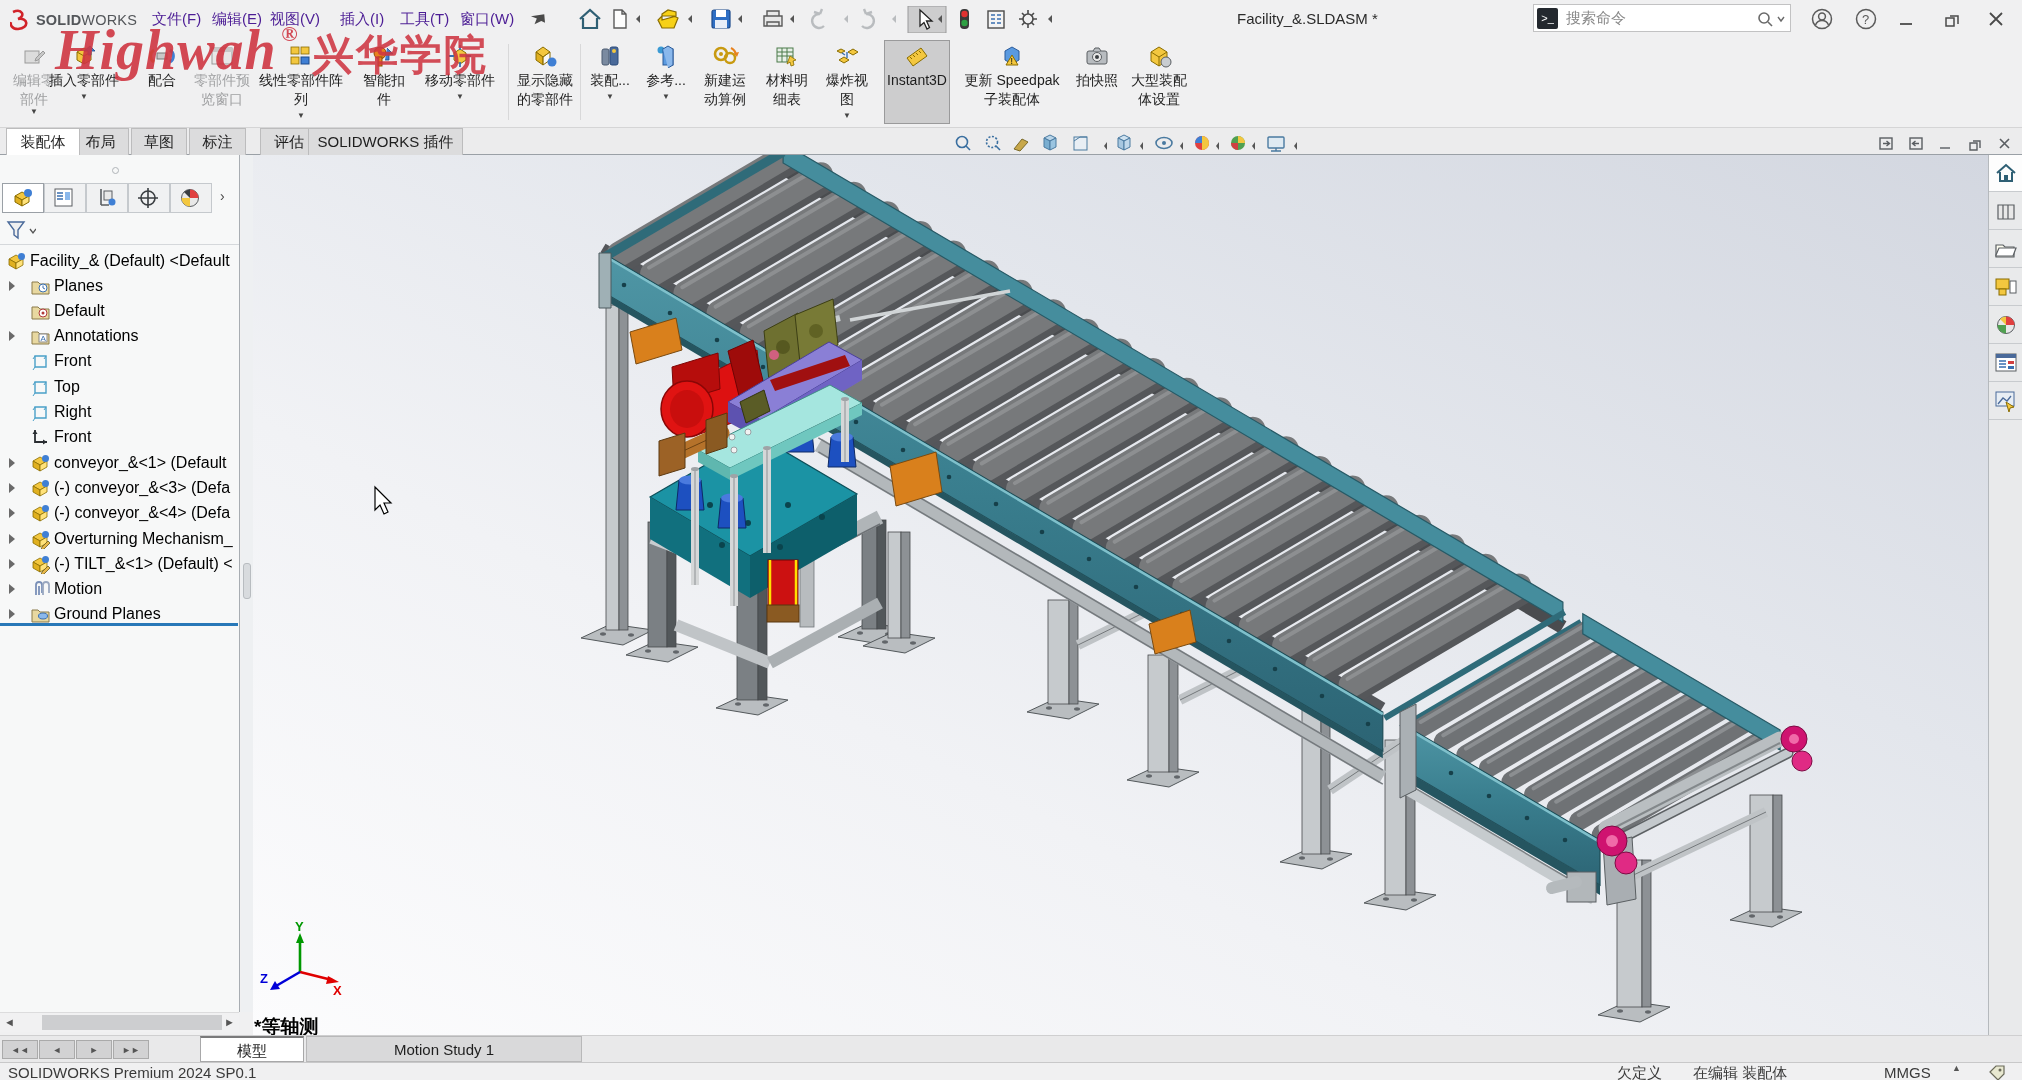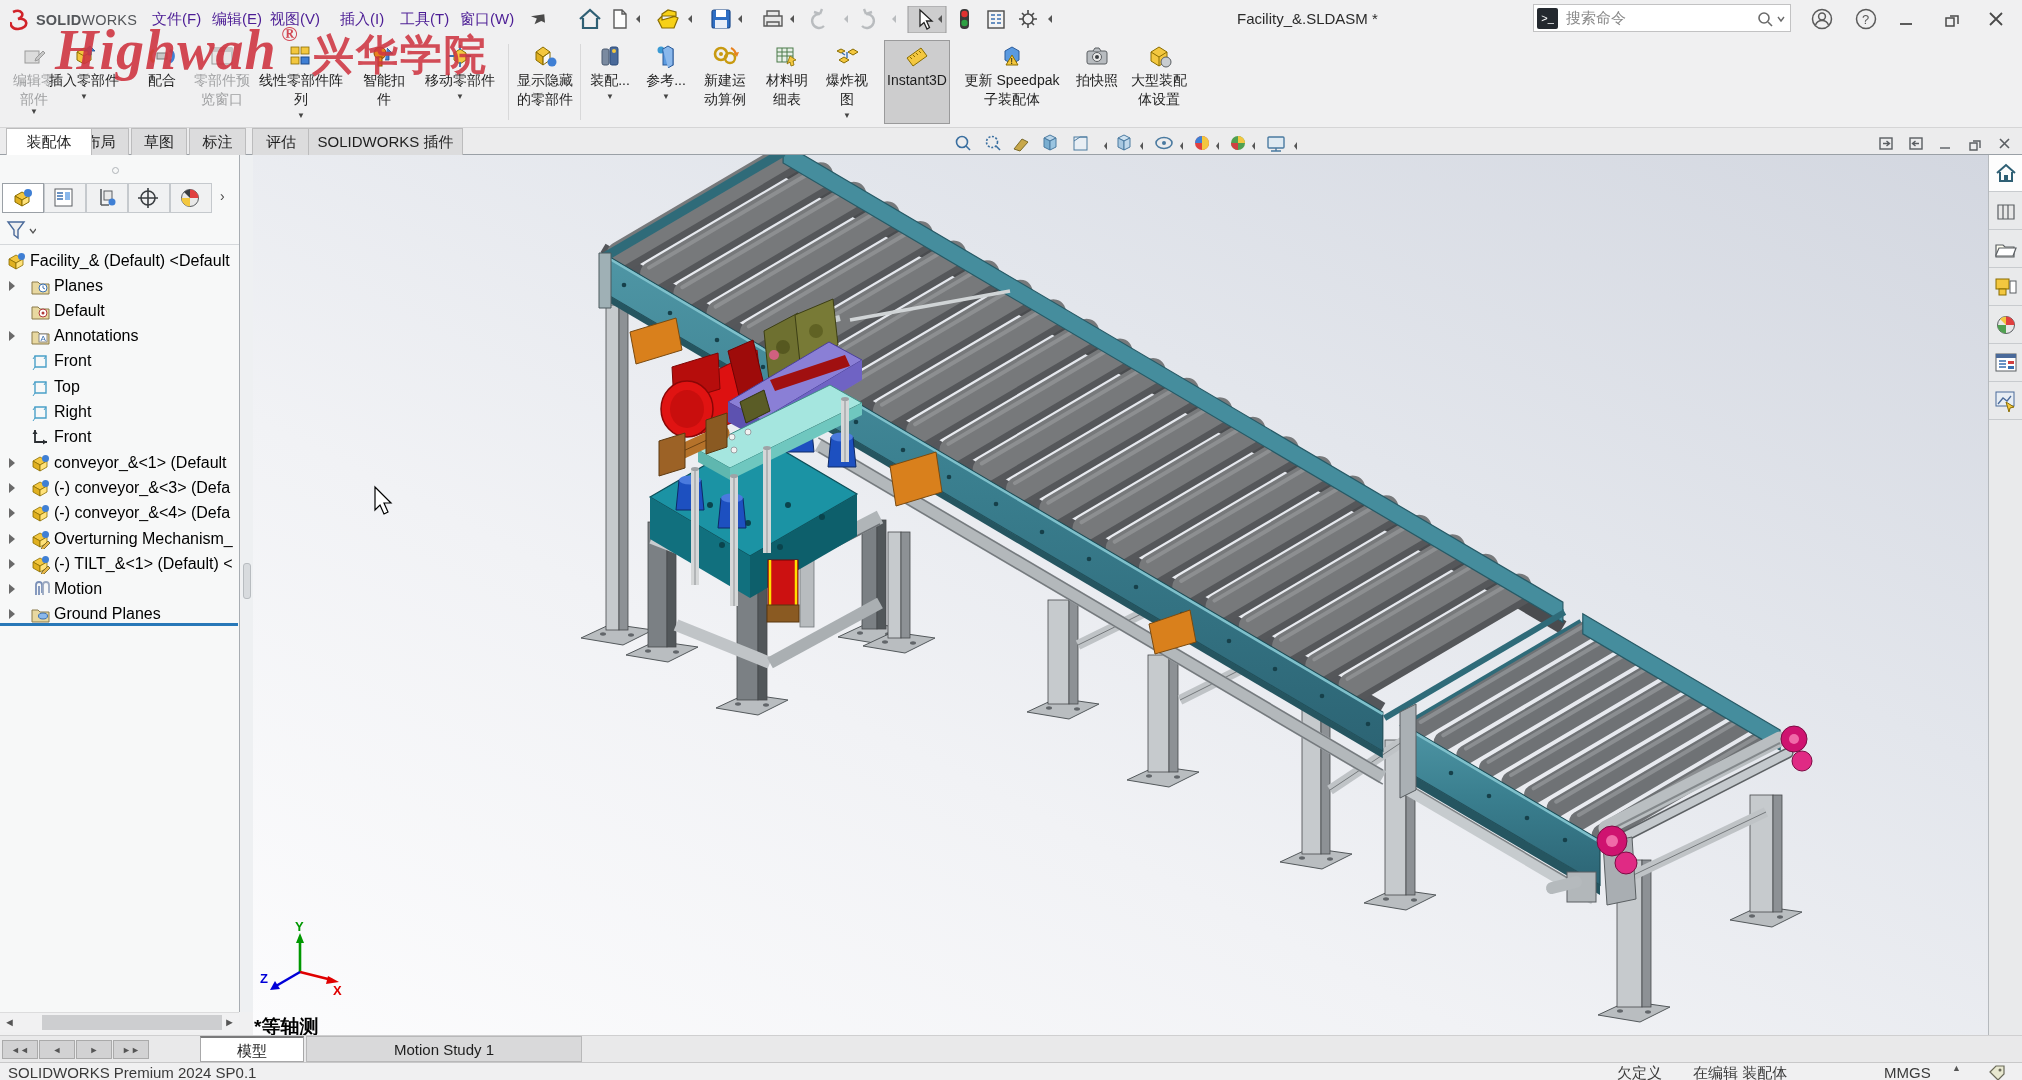--- a/index.html
+++ b/index.html
@@ -198,23 +198,23 @@
       </svg>大型装配<br>体设置</div>
  <svg class="abs" style="left:1998px;top:104px" width="14" height="10" viewBox="0 0 14 10">
       <path d="M2 8 L7 3 L12 8" fill="none" stroke="#555" stroke-width="1.6"></path>
     </svg>
 </div>
 
 <div id="tabs">
  <div class="tab" style="left:72px;width:57px">布局</div>
  <div class="tab" style="left:131px;width:56px">草图</div>
  <div class="tab" style="left:189px;width:57px">标注</div>
- <div class="tab" style="left:252px;width:58px">评估</div>
+ <div class="tab" style="left:260px;width:58px">评估</div>
  <div class="tab" style="left:308px;width:155px">SOLIDWORKS 插件</div>
- <div class="tab active" style="left:6px;width:86px">装配体</div>
+ <div class="tab active" style="left:6px;width:74px">装配体</div>
 </div>
 
 <svg class="hud" style="left:952px" width="360" height="22" viewBox="0 0 360 22">
  <g fill="none" stroke="#3a6fa0" stroke-width="1.6">
   <circle cx="10" cy="9" r="5.5"></circle>
       <path d="M14 13 l4 4"></path>
   <circle cx="40" cy="9" r="5.5" stroke-dasharray="2 1.6"></circle>
       <path d="M44 13 l4 4"></path>
  </g>
  <path d="M62 16 l8 -10 6 3 -8 9 Z" fill="#c8a84a" stroke="#7a6a2a"></path>

